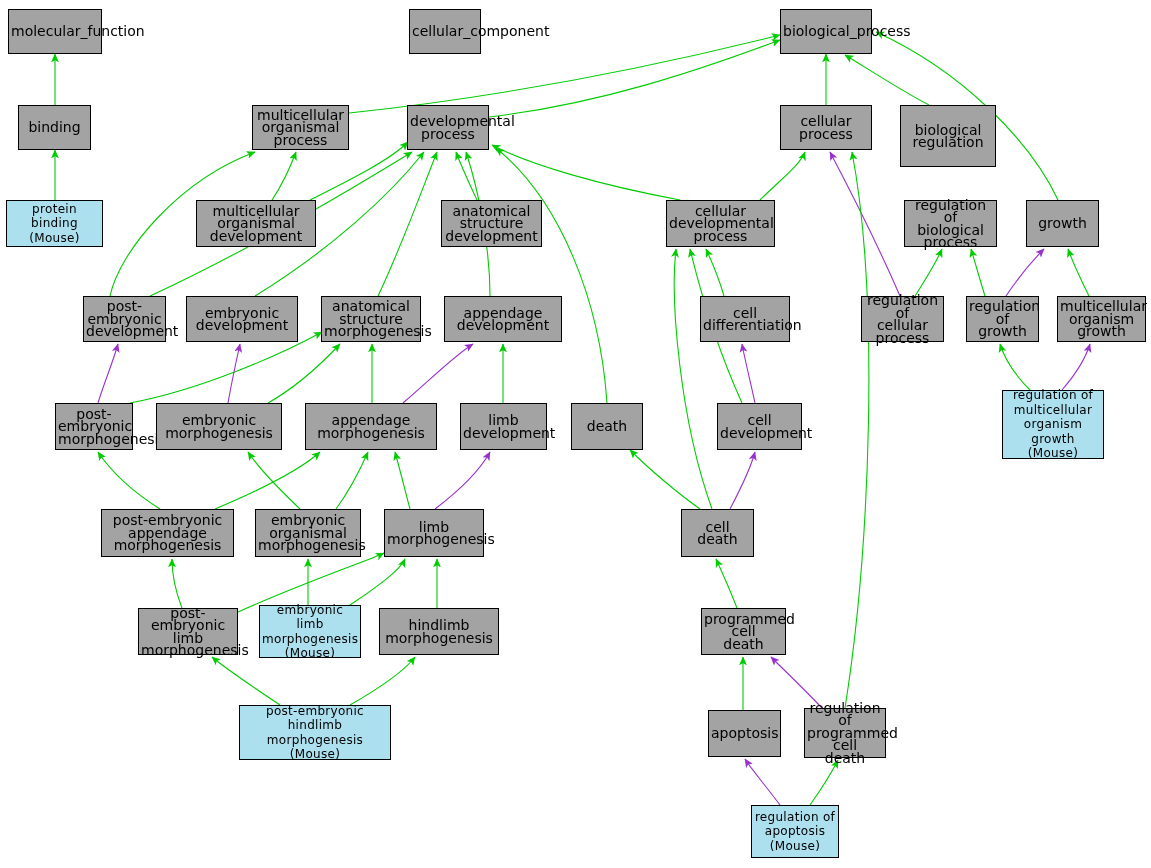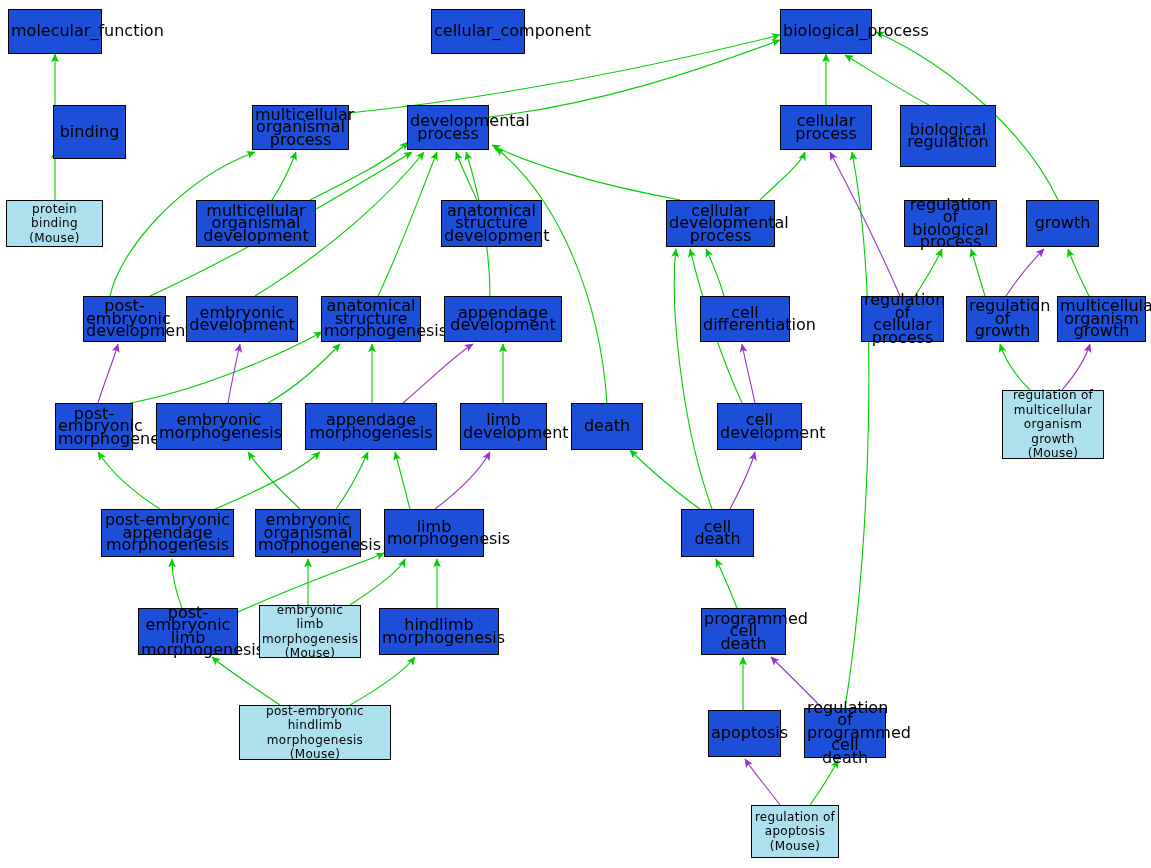--- a/index.html
+++ b/index.html
@@ -1,22 +1,22 @@
 <!DOCTYPE html>
 <html><head>
 <meta charset="utf-8">
 <title>GO DAG</title>
 <style>
   html,body{margin:0;padding:0;background:#ffffff;}
   body{font-family:"DejaVu Sans","Liberation Sans",sans-serif;}
   #canvas{position:relative;width:1151px;height:868px;background:#ffffff;overflow:hidden;}
   #edges{position:absolute;left:0;top:0;width:1151px;height:868px;}
-  .node{position:absolute;box-sizing:border-box;border:1px solid #000000;background:#1d4ed8;
+  .node{position:absolute;box-sizing:border-box;border:1px solid #000000;background:#a3a3a3;
         display:flex;align-items:center;justify-content:center;text-align:center;
-        font-size:16px;line-height:12.5px;color:#000000;padding:1px 2px;}
+        font-size:14px;line-height:12.5px;color:#000000;padding:1px 2px;}
   .node.hl{background:#ace0ee;font-size:12px;line-height:14.5px;letter-spacing:.3px;}
   .node .lbl{white-space:pre-line;display:block;width:100%;}
 </style>
 </head>
 <body>
 
 <div id="canvas">
   <svg id="edges" xmlns="http://www.w3.org/2000/svg">
     <defs>
       <marker id="ar-green" markerWidth="9" markerHeight="9" refX="7.5" refY="4" orient="auto" markerUnits="strokeWidth">
@@ -83,28 +83,28 @@
         <path d="M 822,708 C 800,685 782,668 771,657" fill="none" stroke="#9932cc" stroke-width="1.1" marker-end="url(#ar-purple)"></path>
         <path d="M 845,708 C 870,550 880,300 852,152" fill="none" stroke="#00cc00" stroke-width="1.1" marker-end="url(#ar-green)"></path>
         <path d="M 780,805 C 765,785 752,770 745,759" fill="none" stroke="#9932cc" stroke-width="1.1" marker-end="url(#ar-purple)"></path>
         <path d="M 810,805 C 822,788 832,772 838,760" fill="none" stroke="#00cc00" stroke-width="1.1" marker-end="url(#ar-green)"></path>
       </g>
   </svg>
   <div id="node-group">
       <div class="node" style="left: 8px; top: 9px; width: 94px; height: 45px;">
         <span class="lbl">molecular_function</span>
       </div>
-      <div class="node" style="left: 18px; top: 105px; width: 73px; height: 54px; margin-left: 35px;">
+      <div class="node" style="left: 18px; top: 105px; width: 73px; height: 45px;">
         <span class="lbl">binding</span>
       </div>
       <div class="node hl" style="left: 6px; top: 200px; width: 97px; height: 47px;">
         <span class="lbl">protein binding
 (Mouse)</span>
       </div>
-      <div class="node" style="left: 409px; top: 9px; width: 94px; height: 45px; margin-left: 22px;">
+      <div class="node" style="left: 409px; top: 9px; width: 72px; height: 45px;">
         <span class="lbl">cellular_component</span>
       </div>
       <div class="node" style="left: 780px; top: 9px; width: 92px; height: 45px;">
         <span class="lbl">biological_process</span>
       </div>
       <div class="node" style="left: 252px; top: 105px; width: 97px; height: 45px;">
         <span class="lbl">multicellular
 organismal process</span>
       </div>
       <div class="node" style="left: 407px; top: 105px; width: 82px; height: 45px;">

